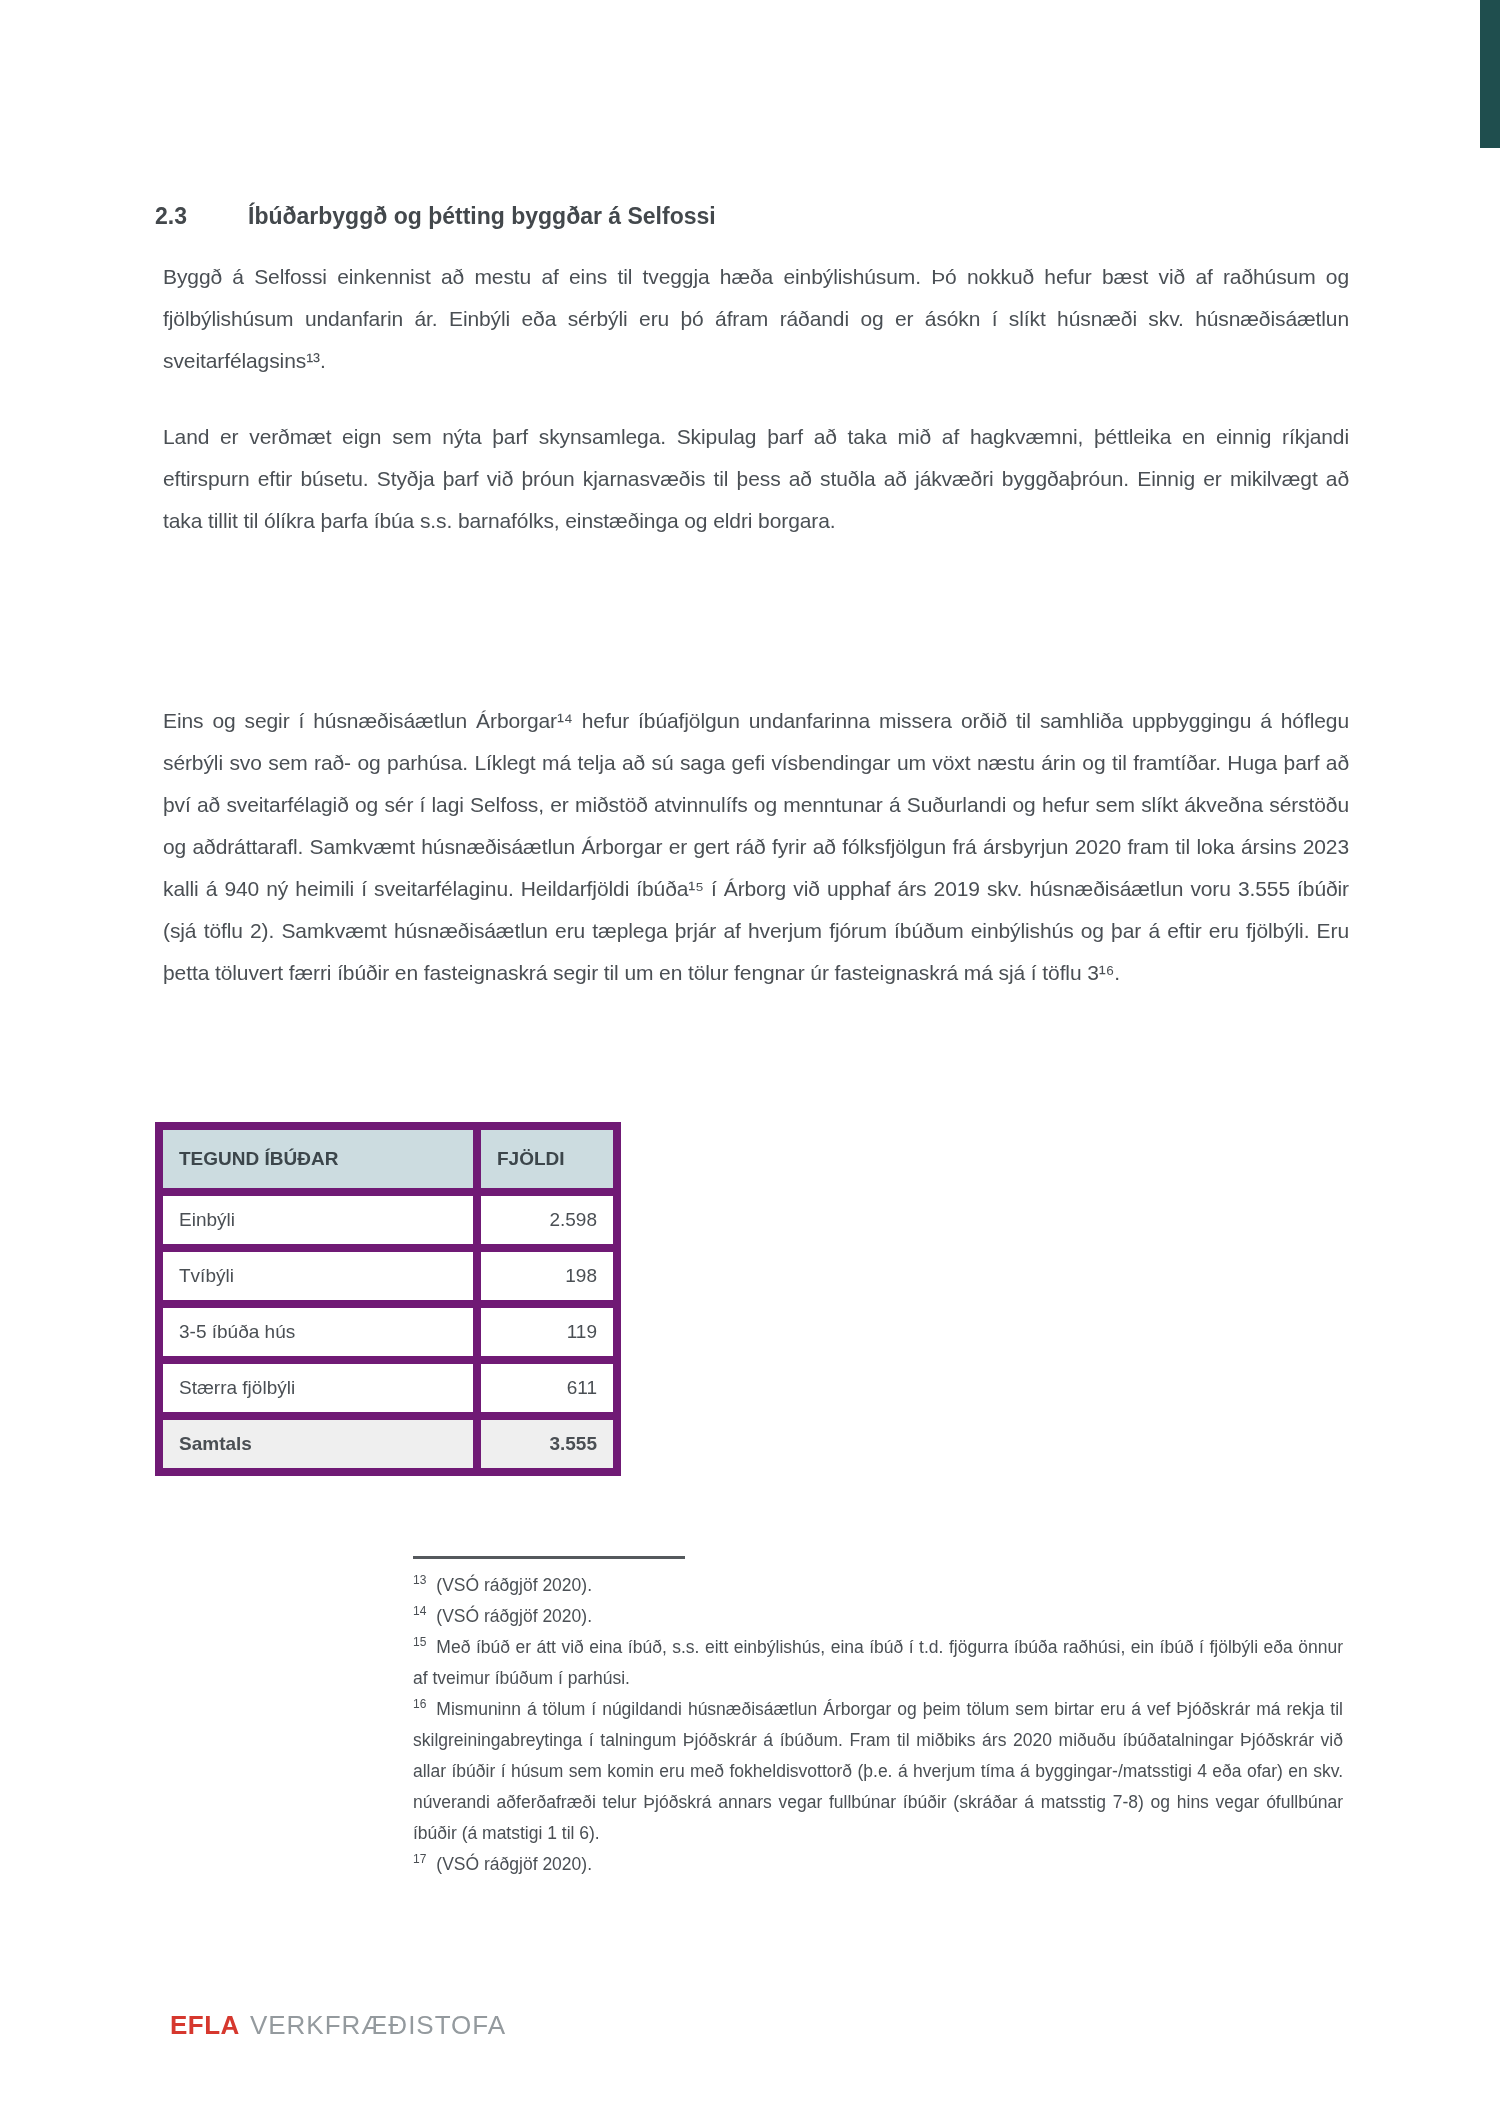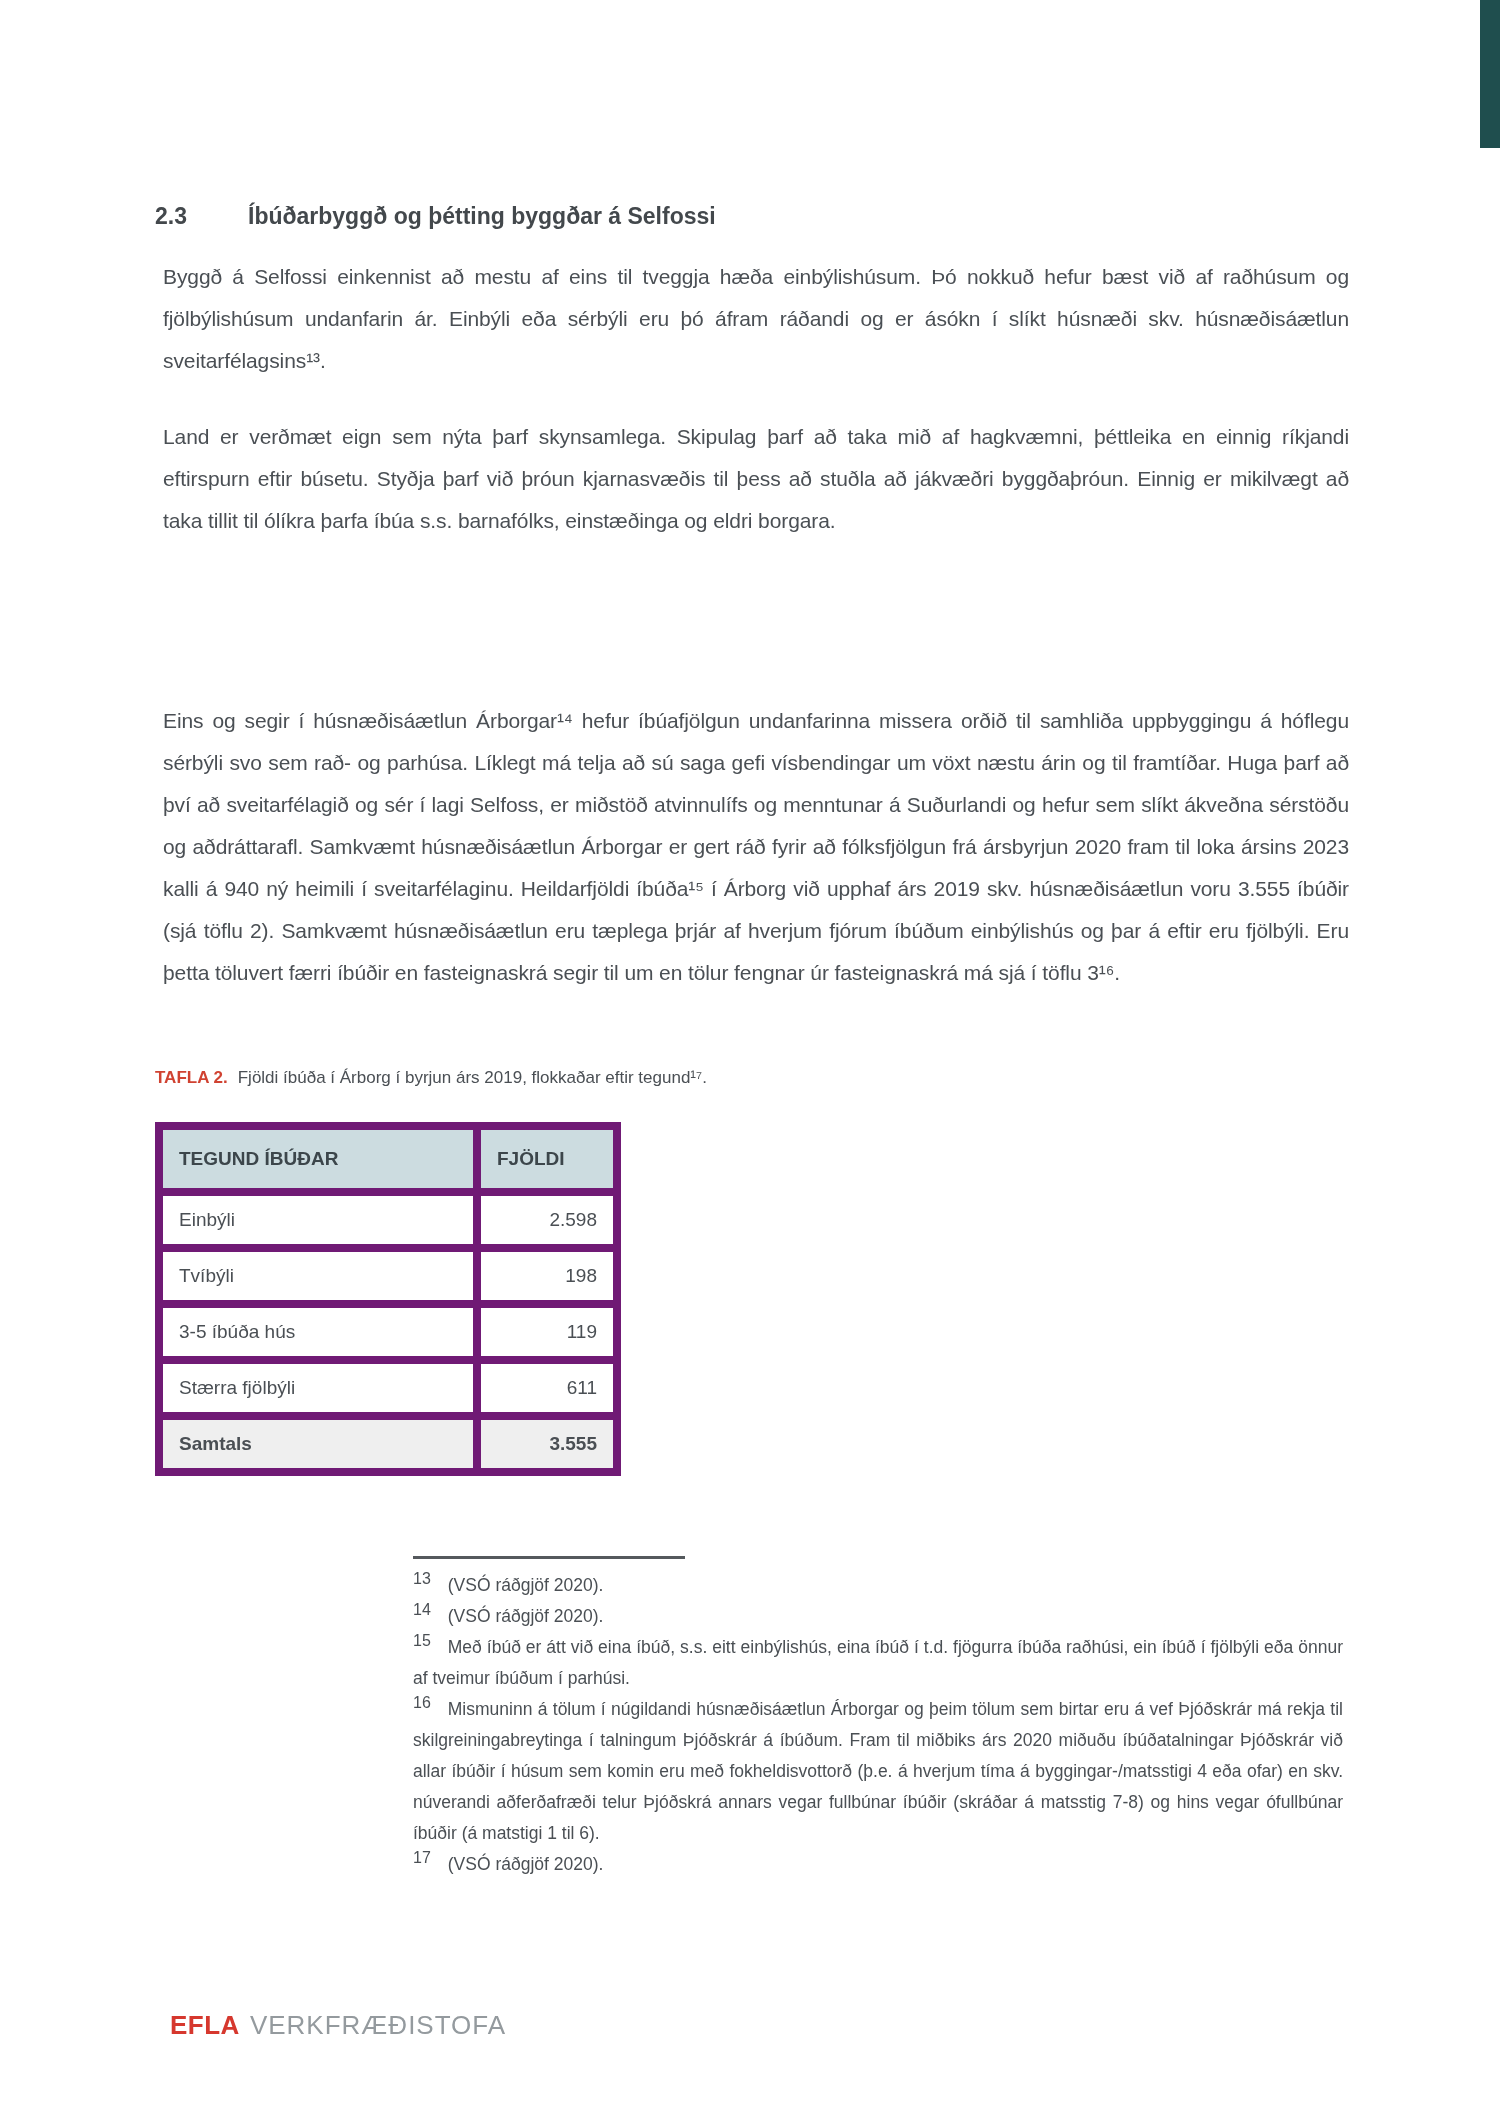--- a/index.html
+++ b/index.html
@@ -69,21 +69,21 @@
   }
   .footnotes {
     position: absolute;
     top: 1570px; left: 413px;
     width: 930px;
     font-size: 17.5px;
     line-height: 31px;
     text-align: justify;
   }
   .fn { margin: 0; }
-  .fn sup { font-size: 16px; line-height: 0; margin-right: 17px; }
+  .fn sup { font-size: 12px; line-height: 0; margin-right: 10px; }
 
   .footer {
     position: absolute;
     top: 2010px; left: 170px;
     font-size: 26px;
     display: flex;
     align-items: baseline;
     gap: 10px;
   }
   .brand { color: #d6382e; font-weight: 700; letter-spacing: 0.5px; }
@@ -101,23 +101,20 @@
     <span class="h-title">Íbúðarbyggð og þétting byggðar á Selfossi</span>
   </h2>
 
   <p class="content-block body-p p1">Byggð á Selfossi einkennist að mestu af eins til tveggja hæða einbýlishúsum. Þó nokkuð hefur bæst við af raðhúsum og fjölbýlishúsum undanfarin ár. Einbýli eða sérbýli eru þó áfram ráðandi og er ásókn í slíkt húsnæði skv. húsnæðisáætlun sveitarfélagsins¹³.</p>
 
   <p class="content-block body-p p2">Land er verðmæt eign sem nýta þarf skynsamlega. Skipulag þarf að taka mið af hagkvæmni, þéttleika en einnig ríkjandi eftirspurn eftir búsetu. Styðja þarf við þróun kjarnasvæðis til þess að stuðla að jákvæðri byggðaþróun. Einnig er mikilvægt að taka tillit til ólíkra þarfa íbúa s.s. barnafólks, einstæðinga og eldri borgara.</p>
 
 
   <p class="content-block body-p p3">Eins og segir í húsnæðisáætlun Árborgar¹⁴ hefur íbúafjölgun undanfarinna missera orðið til samhliða uppbyggingu á hóflegu sérbýli svo sem rað- og parhúsa. Líklegt má telja að sú saga gefi vísbendingar um vöxt næstu árin og til framtíðar. Huga þarf að því að sveitarfélagið og sér í lagi Selfoss,  er miðstöð atvinnulífs og menntunar á Suðurlandi og hefur sem slíkt ákveðna sérstöðu og aðdráttarafl. Samkvæmt húsnæðisáætlun Árborgar er gert ráð fyrir að fólksfjölgun frá ársbyrjun 2020 fram til loka ársins 2023 kalli á 940 ný heimili í sveitarfélaginu. Heildarfjöldi íbúða¹⁵ í Árborg við upphaf árs 2019 skv. húsnæðisáætlun voru 3.555 íbúðir (sjá töflu 2). Samkvæmt húsnæðisáætlun eru tæplega þrjár af hverjum fjórum íbúðum einbýlishús og þar á eftir eru fjölbýli. Eru þetta töluvert færri íbúðir en fasteignaskrá segir til um en tölur fengnar úr fasteignaskrá má sjá í töflu 3¹⁶.</p>
 
-  <div class="content-block caption">
-    <span class="caption-label">TAFLA 2.</span><span>Fjöldi íbúða í Árborg í byrjun árs 2019, flokkaðar eftir tegund¹⁷.</span>
-  </div>
 
   <table class="dtable">
     <thead>
       <tr>
         <th class="col-type">TEGUND ÍBÚÐAR</th>
         <th class="col-count num">FJÖLDI</th>
       </tr>
     </thead>
     <tbody>
       <tr>

